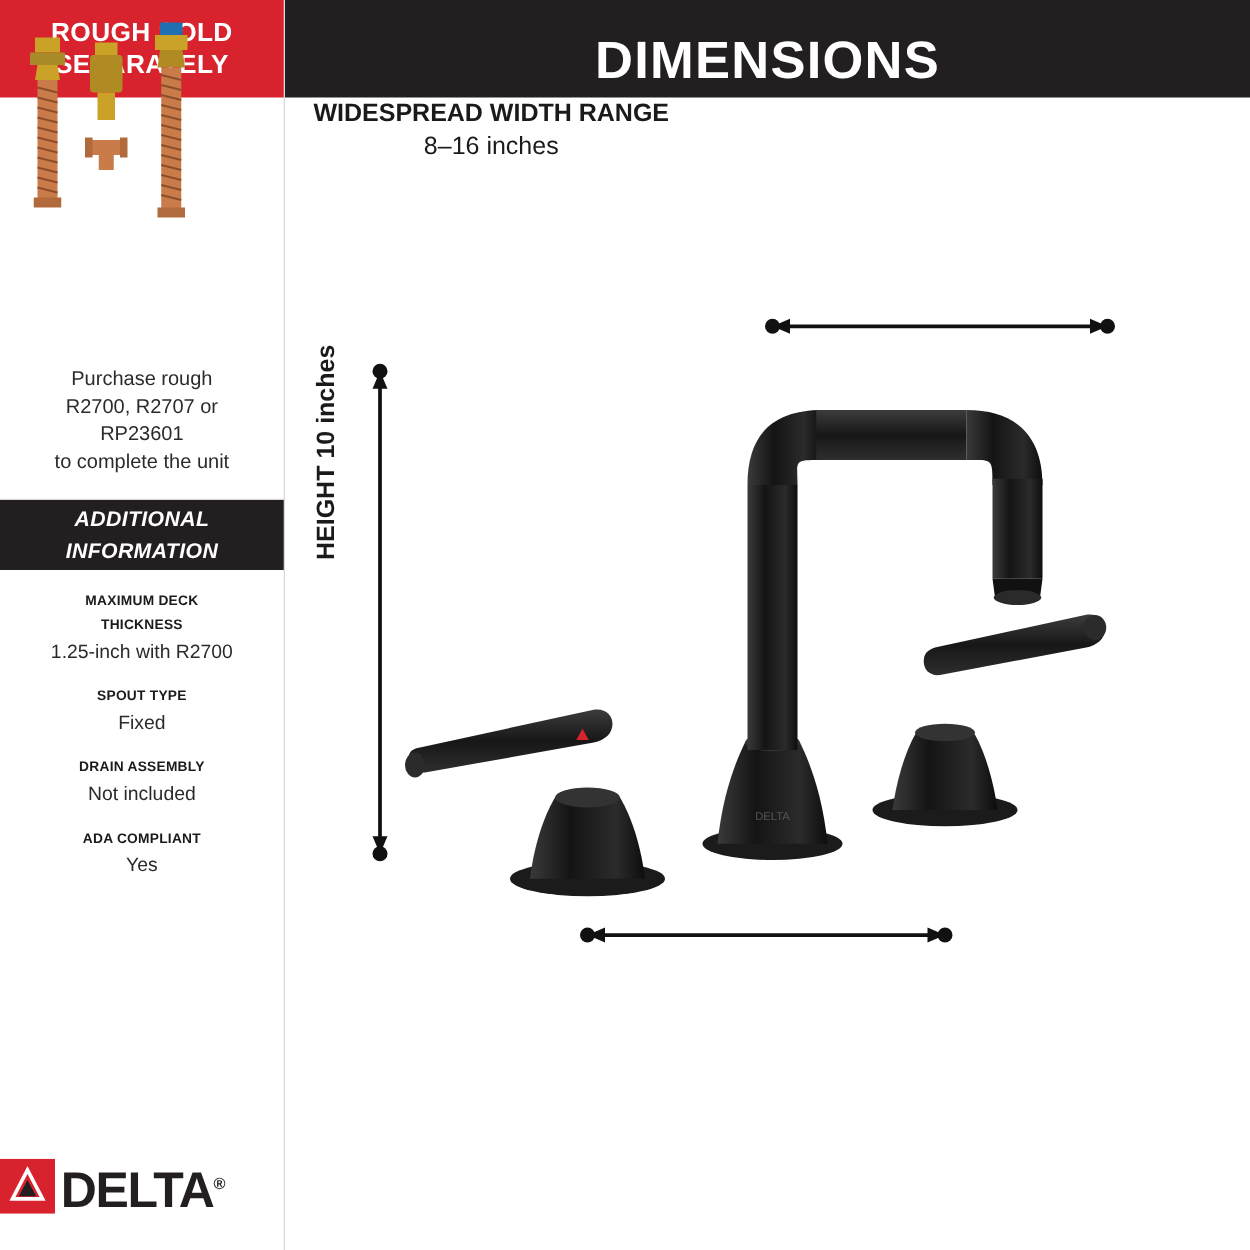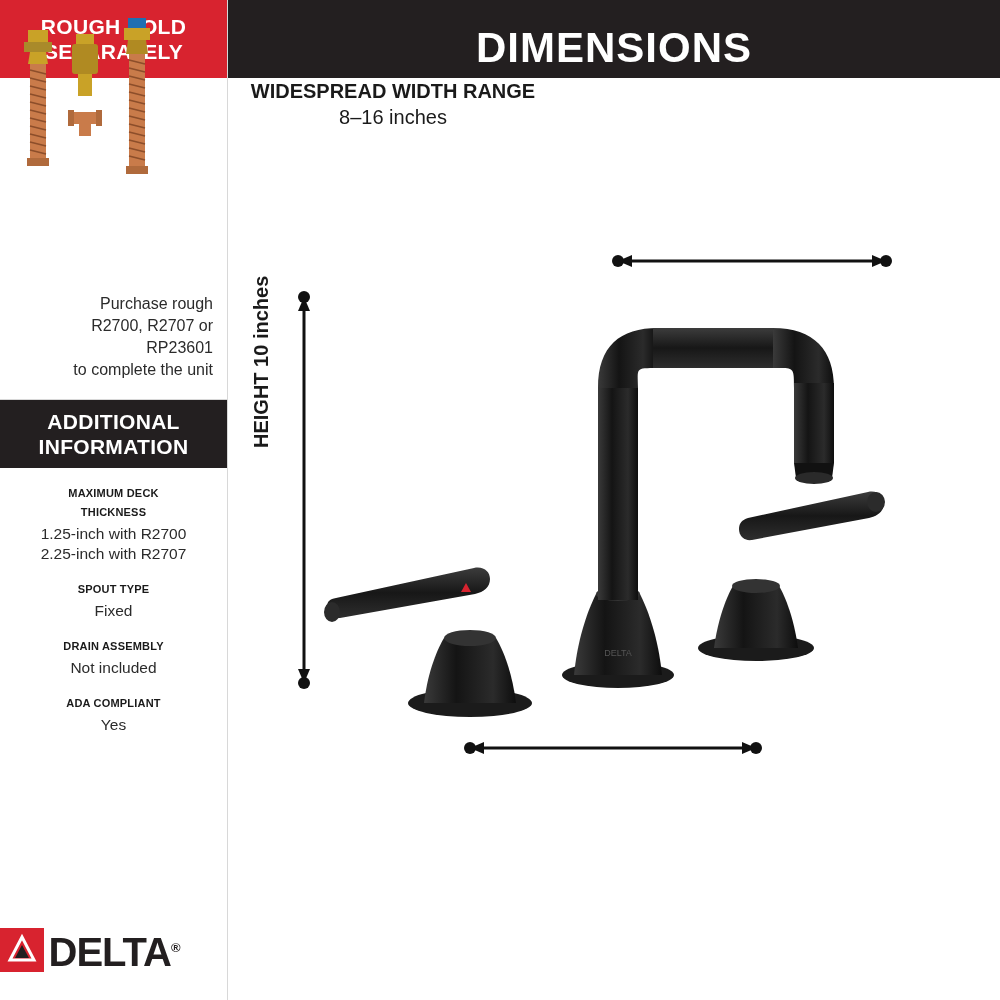--- a/index.html
+++ b/index.html
@@ -25,29 +25,29 @@
     align-items:center;justify-content:center;
     text-align:center;
     font-weight:bold;font-size:21px;line-height:25px;
     letter-spacing:.3px;
   }
   .rough-img{
     height:215px;display:flex;align-items:center;justify-content:center;
     padding-top:6px;box-sizing:border-box;
   }
   .rough-note{
-    text-align:right;font-size:16px;line-height:22px;color:#2b2b2b;
+    text-align:center;font-size:16px;line-height:22px;color:#2b2b2b;
     padding:0 14px 18px 14px;
   }
   .divider{height:1px;background:#d8d8d8;margin:0 0 0 0;}
   .banner-dark{
     background:#231f20;color:#fff;
-    height:68px;display:flex;flex-direction:column;
+    height:56px;display:flex;flex-direction:column;
     align-items:center;justify-content:center;text-align:center;
-    font-weight:bold;font-size:21px;line-height:25px;letter-spacing:.3px;
+    font-weight:bold;font-size:17px;line-height:25px;letter-spacing:.3px;font-style:italic;
   }
   .spec-block{text-align:center;padding:16px 10px 0 10px;}
   .spec-title{font-weight:bold;font-size:11px;line-height:19px;letter-spacing:.2px;color:#1a1a1a;}
   .spec-value{font-size:15.5px;line-height:20px;color:#2b2b2b;margin-top:2px;}
   .delta-logo{
     position:absolute;bottom:28px;left:0;width:228px;
     display:flex;align-items:center;justify-content:center;gap:8px;
   }
   .delta-word{
     font-family:"Liberation Sans", sans-serif;
@@ -170,21 +170,20 @@
       <span>INFORMATION</span>
     </div>
 
     <div class="spec-block">
       <div class="spec-title">
         <div>MAXIMUM DECK</div>
         <div>THICKNESS</div>
       </div>
       <div class="spec-value">
         <div>1.25-inch with R2700</div>
-        <div>2.25-inch with R2707</div>
       </div>
     </div>
 
 
     <div class="spec-block">
       <div class="spec-title">SPOUT TYPE</div>
       <div class="spec-value">Fixed</div>
     </div>
 
     <div class="spec-block">

